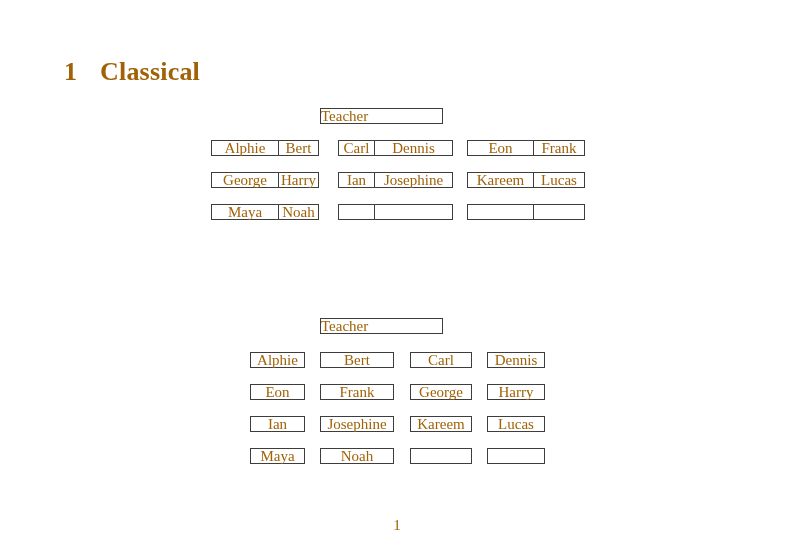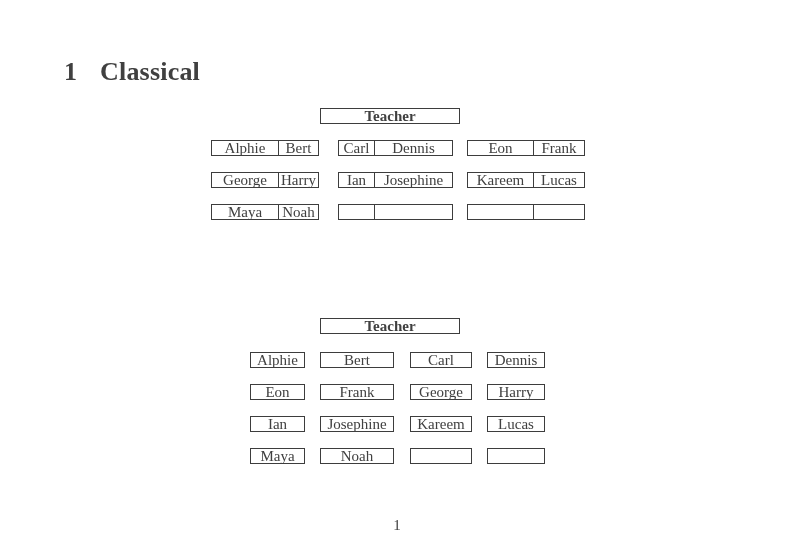--- a/index.html
+++ b/index.html
@@ -6,21 +6,21 @@
     margin: 0;
     padding: 0;
     background: #ffffff;
   }
   .page {
     position: relative;
     width: 794px;
     height: 560px;
     background: #ffffff;
     font-family: "Liberation Serif", "DejaVu Serif", serif;
-    color: #404040;
+    color: #a16207;
     overflow: hidden;
   }
   .heading {
     position: absolute;
     left: 64px;
     font-size: 26px;
     font-weight: bold;
     line-height: 28px;
     white-space: nowrap;
     letter-spacing: 0.2px;
@@ -36,25 +36,23 @@
     position: absolute;
     box-sizing: border-box;
     height: 16px;
     border: 1px solid #3d3d3d;
     background: #ffffff;
     font-size: 15px;
     line-height: 14px;
   }
   .teacher {
     left: 320px;
-    width: 140px;
+    width: 123px;
     display: flex;
     align-items: center;
-    justify-content: center;
-    font-weight: bold;
   }
   .teacher-1 { top: 108px; }
   .teacher-2 { top: 318px; }
 
   .desk {
     display: flex;
     align-items: stretch;
   }
   .cell {
     display: flex;

